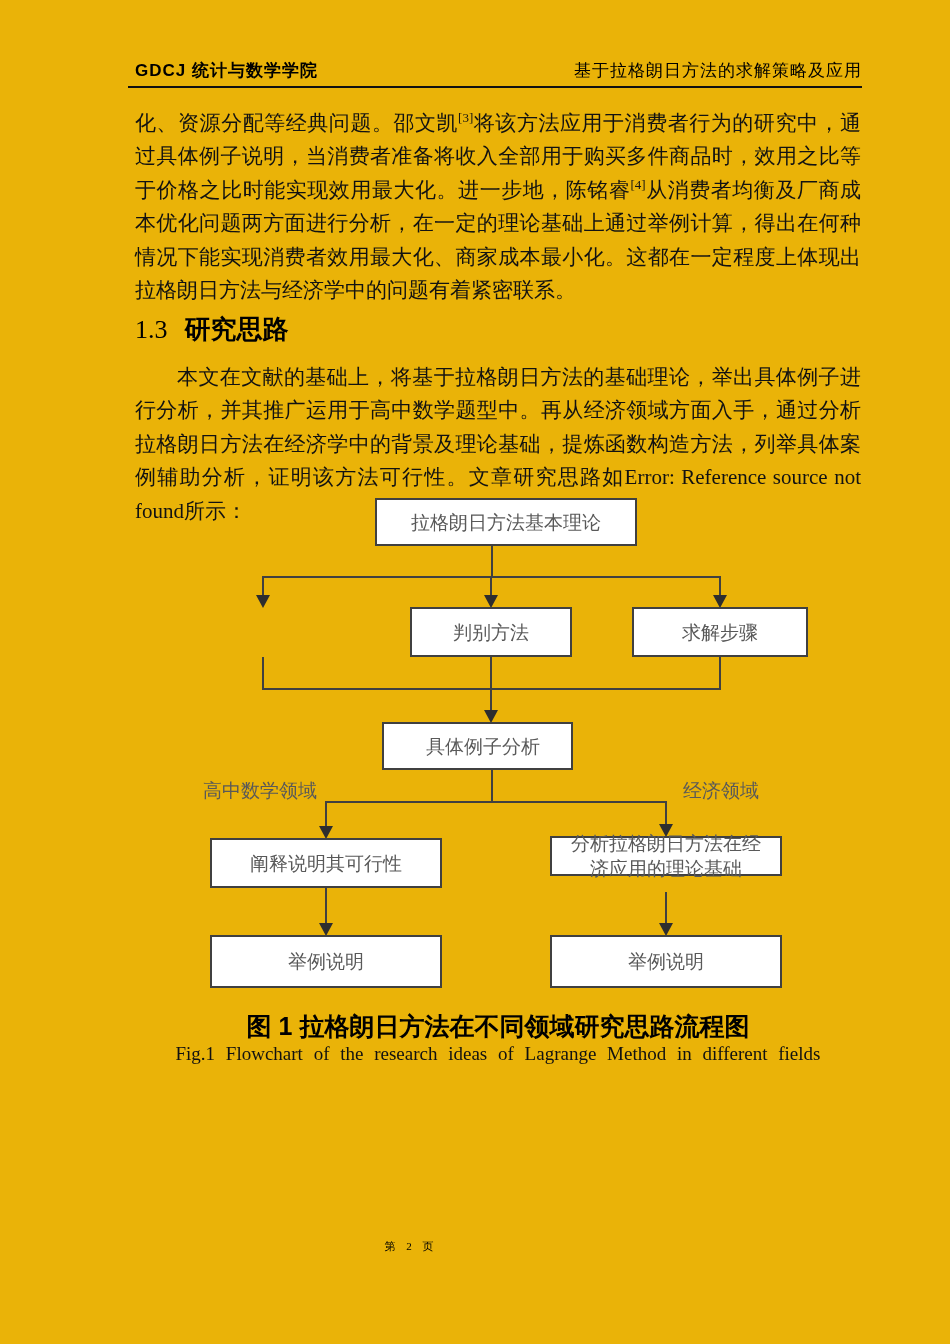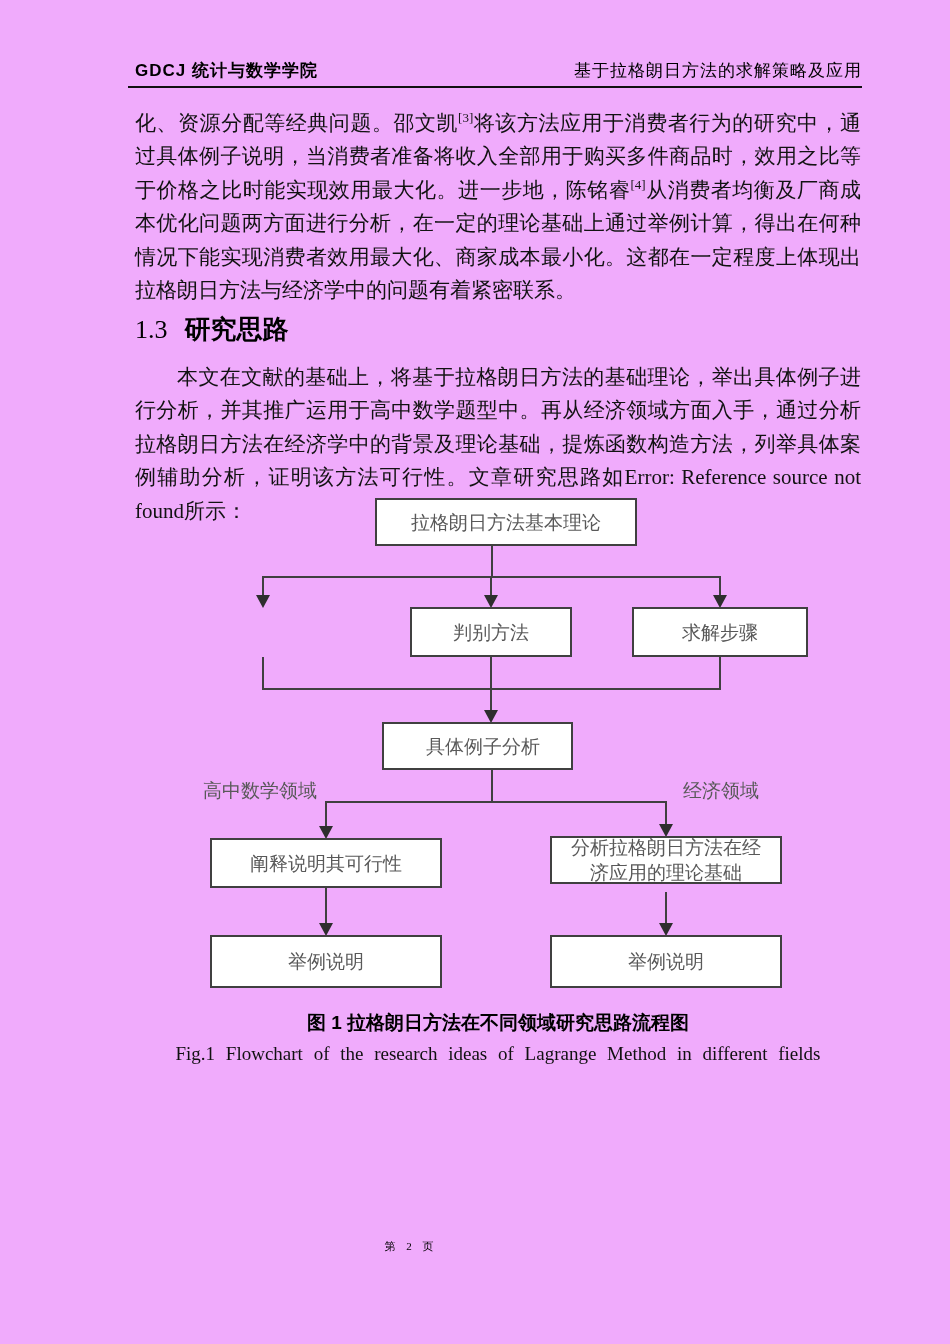--- a/index.html
+++ b/index.html
@@ -1,21 +1,21 @@
 <!DOCTYPE html>
 <html><head>
 <meta charset="utf-8">
 <style>
   * { box-sizing: border-box; margin: 0; padding: 0; }
   html,body { background:#ffffff; }
   .page {
     position: relative;
     width: 950px;
     height: 1344px;
-    background: #f0abfc;
+    background: #eab308;
     font-family: "Liberation Serif", "DejaVu Serif", serif;
     color: #141414;
     overflow: hidden;
   }
   
   .hdr {
     position: absolute;
     left: 128px; top: 60px;
     width: 734px; height: 28px;
     border-bottom: 2px solid #111;
@@ -70,40 +70,40 @@
     line-height: 25px;
     color: #595959;
     font-family: "Liberation Serif", "DejaVu Serif", serif;
   }
   .n-root    { left:225px; top:6px;   width:262px; height:48px; }
   .n-concept { left:35px;  top:115px; width:157px; height:50px; }
   .n-method  { left:260px; top:115px; width:162px; height:50px; }
   .n-steps   { left:482px; top:115px; width:176px; height:50px; }
   .n-example { left:232px; top:230px; width:191px; height:48px;padding-left:11px; }
   .n-math    { left:60px;  top:346px; width:232px; height:50px; }
-  .n-econ    { left:400px; top:344px; width:232px; height:48px; padding:2px 10px; }
+  .n-econ    { left:400px; top:344px; width:232px; height:40px; padding:2px 10px; }
   .n-mathex  { left:60px;  top:443px; width:232px; height:53px; }
   .n-econex  { left:400px; top:443px; width:232px; height:53px; }
   .flabel {
     position: absolute;
     font-size: 19px;
     color: #595959;
     font-family: "Liberation Serif", "DejaVu Serif", serif;
     white-space: nowrap;
   }
   .flabel-left  { left:53px;  top:286px; }
   .flabel-right { left:533px; top:286px; }
   
   .cap-zh {
     position: absolute;
     left: 135px; top: 1010px; width: 726px;
     text-align: center;
     font-family: "Liberation Sans", "DejaVu Sans", sans-serif;
     font-weight: 700;
-    font-size: 19px;
+    font-size: 25px;
     color: #000;
   }
   .cap-en {
     position: absolute;
     left: 100px; top: 1043px; width: 796px;
     text-align: center;
     font-family: "Liberation Serif", "DejaVu Serif", serif;
     font-size: 19px;
     word-spacing: 6px;
     color: #111;

